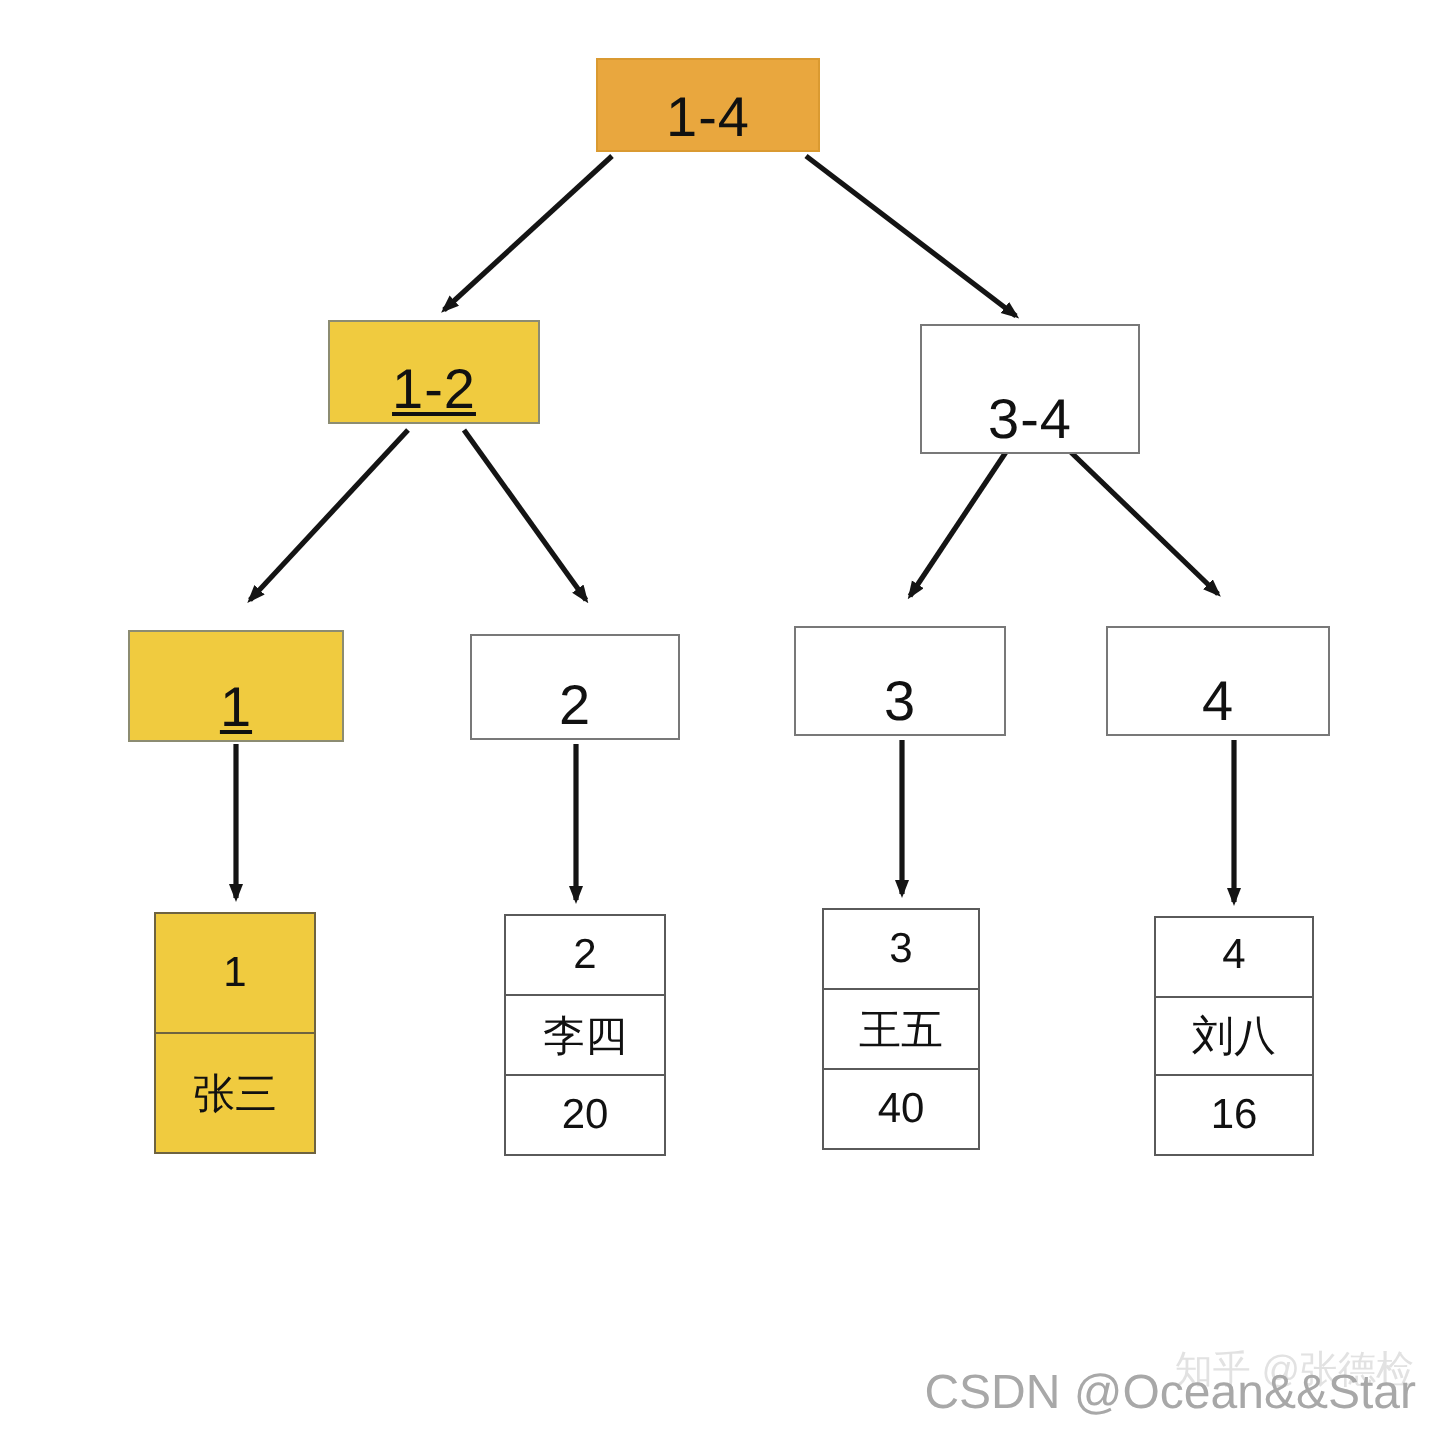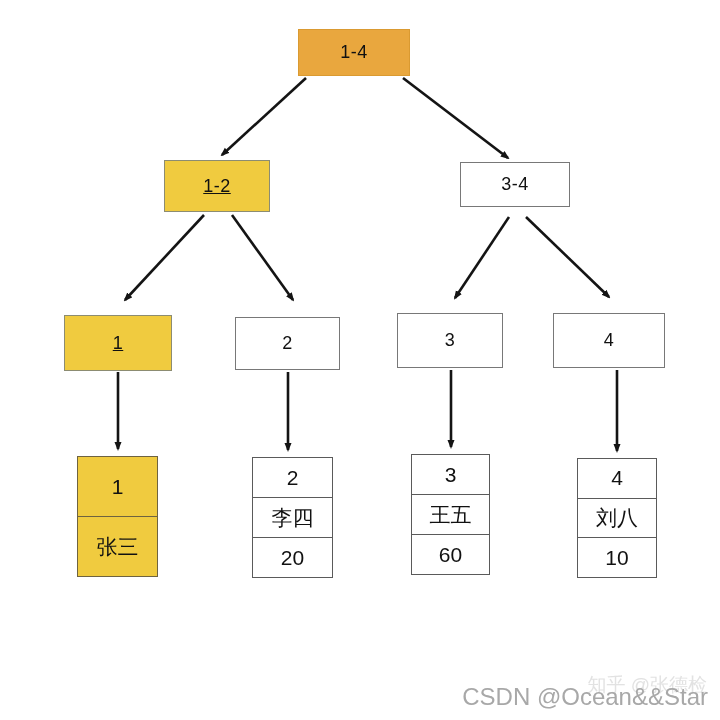--- a/index.html
+++ b/index.html
@@ -5,22 +5,22 @@
   html,body { margin:0; padding:0; }
   body {
     width:720px; height:720px; background:#ffffff; overflow:hidden; position:relative;
     font-family:"Liberation Sans","DejaVu Sans",sans-serif; color:#111;
   }
   #stage { position:absolute; left:0; top:0; width:720px; height:720px; }
   #arrow-layer { position:absolute; left:0; top:0; width:720px; height:720px; }
 
   .node {
     position:absolute; box-sizing:border-box;
-    display:flex; align-items:center; justify-content:center;
-    font-size:18px; letter-spacing:0.5px;
+    display:flex; align-items:flex-end; justify-content:center;
+    font-size:28px; letter-spacing:0.5px;
   }
   .fill-orange { background:#E9A73E; border:1px solid #DA9A31; }
   .fill-yellow { background:#F0CB3F; border:1px solid #8C8C72;text-decoration:underline; }
   .fill-white  { background:#FFFFFF; border:1px solid #787878; }
 
   .card {
     position:absolute; box-sizing:border-box;
     display:flex; flex-direction:column;
     border:1px solid #5A5A5A; background:#FFFFFF;
   }
@@ -39,21 +39,21 @@
     right:13px; top:672px; font-size:19px; color:#E2E2E2;
     text-shadow:1px 1px 0 #ffffff;
   }
   .wm-csdn {
     right:12px; top:683px; font-size:24px; color:#A8A8A8;
   }
 
   
   #node-root { left:298px; top:29px;  width:112px; height:47px; }
   #node-12   { left:164px; top:160px; width:106px; height:52px; }
-  #node-34   { left:460px; top:162px; width:110px; height:45px; }
+  #node-34   { left:460px; top:162px; width:110px; height:65px; }
   #node-1    { left:64px;  top:315px; width:108px; height:56px; }
   #node-2    { left:235px; top:317px; width:105px; height:53px; }
   #node-3    { left:397px; top:313px; width:106px; height:55px; }
   #node-4    { left:553px; top:313px; width:112px; height:55px; }
 
   #card-1 { left:77px;  top:456px; width:81px; height:121px; }
   #card-2 { left:252px; top:457px; width:81px; height:121px; }
   #card-3 { left:411px; top:454px; width:79px; height:121px; }
   #card-4 { left:577px; top:458px; width:80px; height:120px; }
 </style>
@@ -111,24 +111,24 @@
     <div class="cell">张三</div>
   </div>
   <div class="card" id="card-2">
     <div class="cell">2</div>
     <div class="cell">李四</div>
     <div class="cell">20</div>
   </div>
   <div class="card" id="card-3">
     <div class="cell">3</div>
     <div class="cell">王五</div>
-    <div class="cell">60</div>
+    <div class="cell">40</div>
   </div>
   <div class="card" id="card-4">
     <div class="cell">4</div>
     <div class="cell">刘八</div>
-    <div class="cell">10</div>
+    <div class="cell">16</div>
   </div>
 
   <div class="wm wm-zhihu">知乎 @张德检</div>
   <div class="wm wm-csdn">CSDN @Ocean&amp;&amp;Star</div>
 
 </div>
 
 </body></html>

